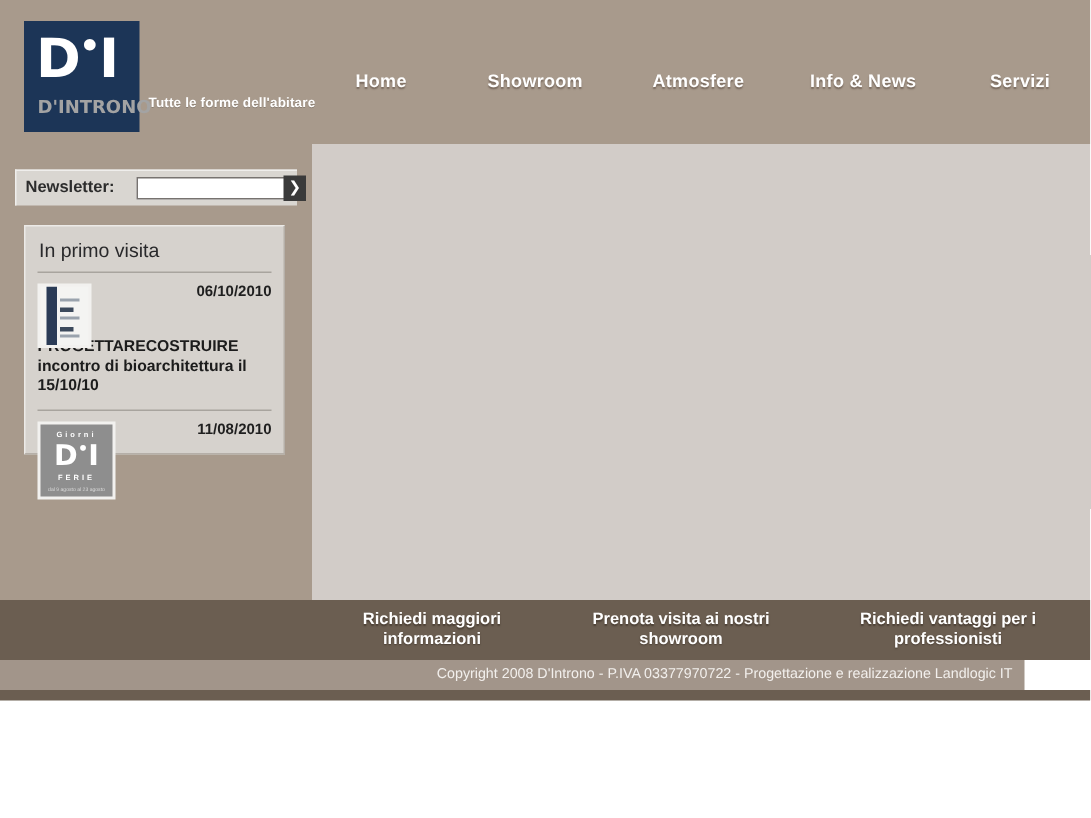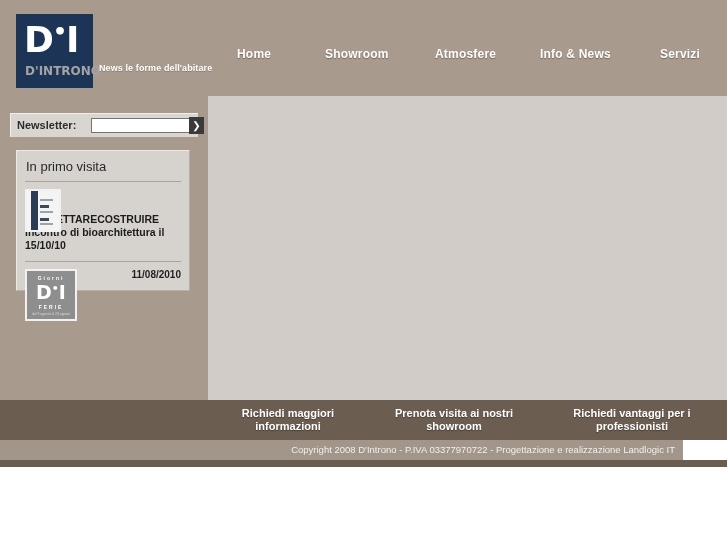--- a/index.html
+++ b/index.html
@@ -344,21 +344,21 @@
 
 <div id="page">
 
   <div class="header">
 
     <div class="logo-panel">
       <div class="logo-box">
         <div class="logo-main"><span>D</span><span class="logo-dot">•</span><span>I</span></div>
         <div class="logo-sub">D'INTRONO</div>
       </div>
-      <div class="tagline">News le forme dell'abitare</div>
+      <div class="tagline">Tutte le forme dell'abitare</div>
     </div>
 
     <div class="nav">
       <div class="nav-item" style="left:29px">Home</div>
       <div class="nav-item" style="left:117px">Showroom</div>
       <div class="nav-item" style="left:227px">Atmosfere</div>
       <div class="nav-item" style="left:332px">Info &amp; News</div>
       <div class="nav-item" style="left:452px">Servizi</div>
     </div>
 
@@ -371,20 +371,21 @@
   <div class="newsletter">
     <div class="newsletter-label">Newsletter:</div>
     <input class="newsletter-input" type="text" placeholder="" style="">
     <div class="newsletter-submit">❯</div>
   </div>
 
   <div class="newsbox">
     <div class="newsbox-title">In primo visita</div>
 
     <div class="news-item ni-1">
+      <div class="news-date">06/10/2010</div>
       <div class="news-thumb thumb-a">
         <div class="thumb-a-inner">
           <div class="thumb-a-bar"></div>
           <div class="thumb-a-l1"></div>
           <div class="thumb-a-d1"></div>
           <div class="thumb-a-l2"></div>
           <div class="thumb-a-d2"></div>
           <div class="thumb-a-l3"></div>
         </div>
       </div>

